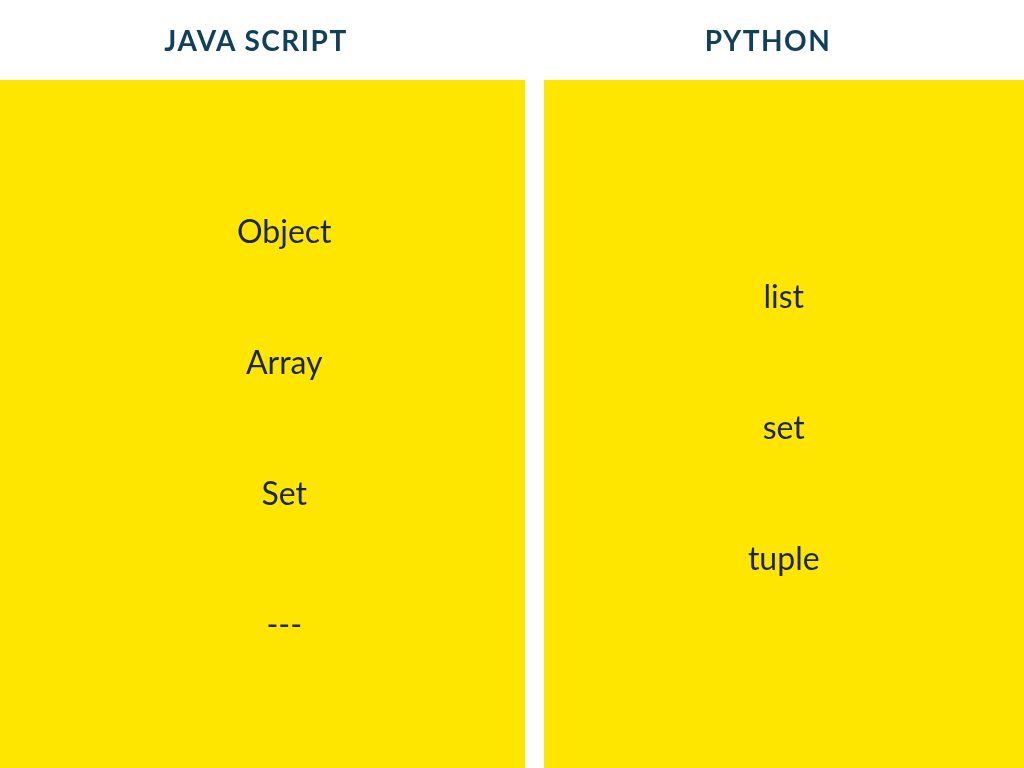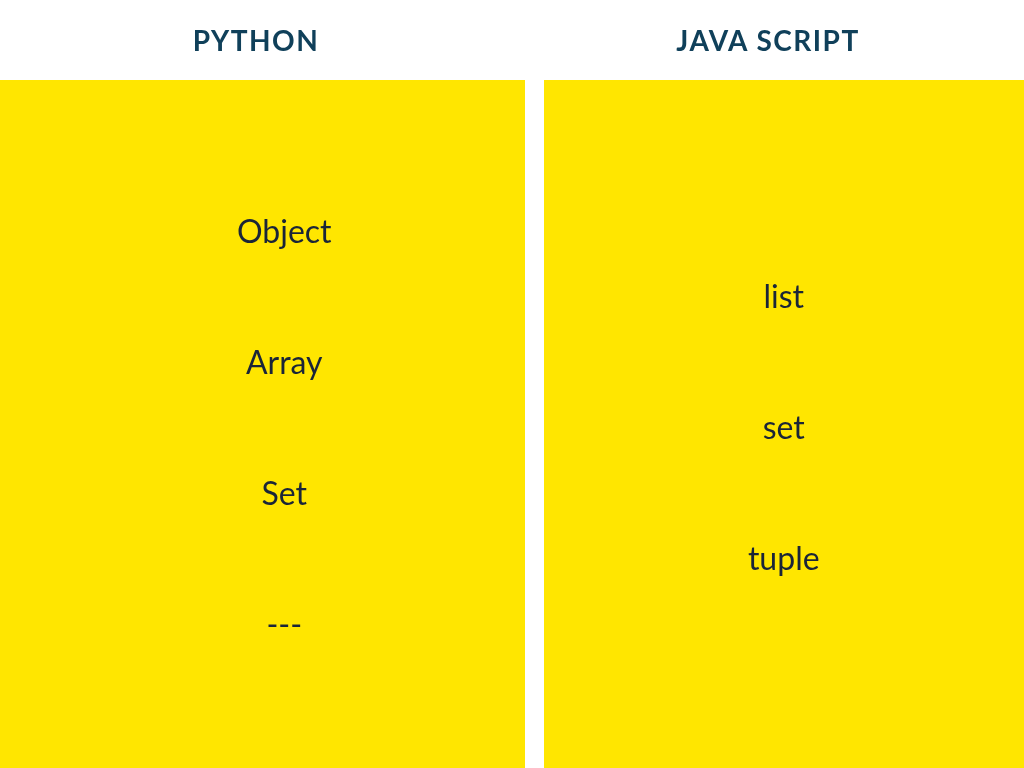--- a/index.html
+++ b/index.html
@@ -56,24 +56,24 @@
       font-size: 32px;
       font-weight: 400;
       color: #1a2538;
     }
   </style>
 </head>
 <body>
 
 <div class="header">
   <div class="header-cell">
-    <div class="header-title">PYTHON</div>
+    <div class="header-title">JAVA SCRIPT</div>
   </div>
   <div class="header-cell">
-    <div class="header-title">JAVA SCRIPT</div>
+    <div class="header-title">PYTHON</div>
   </div>
 </div>
 
 <div class="content">
   <div class="column">
     <div class="item">Object</div>
     <div class="item">Array</div>
     <div class="item">Set</div>
     <div class="item">---</div>
   </div>

